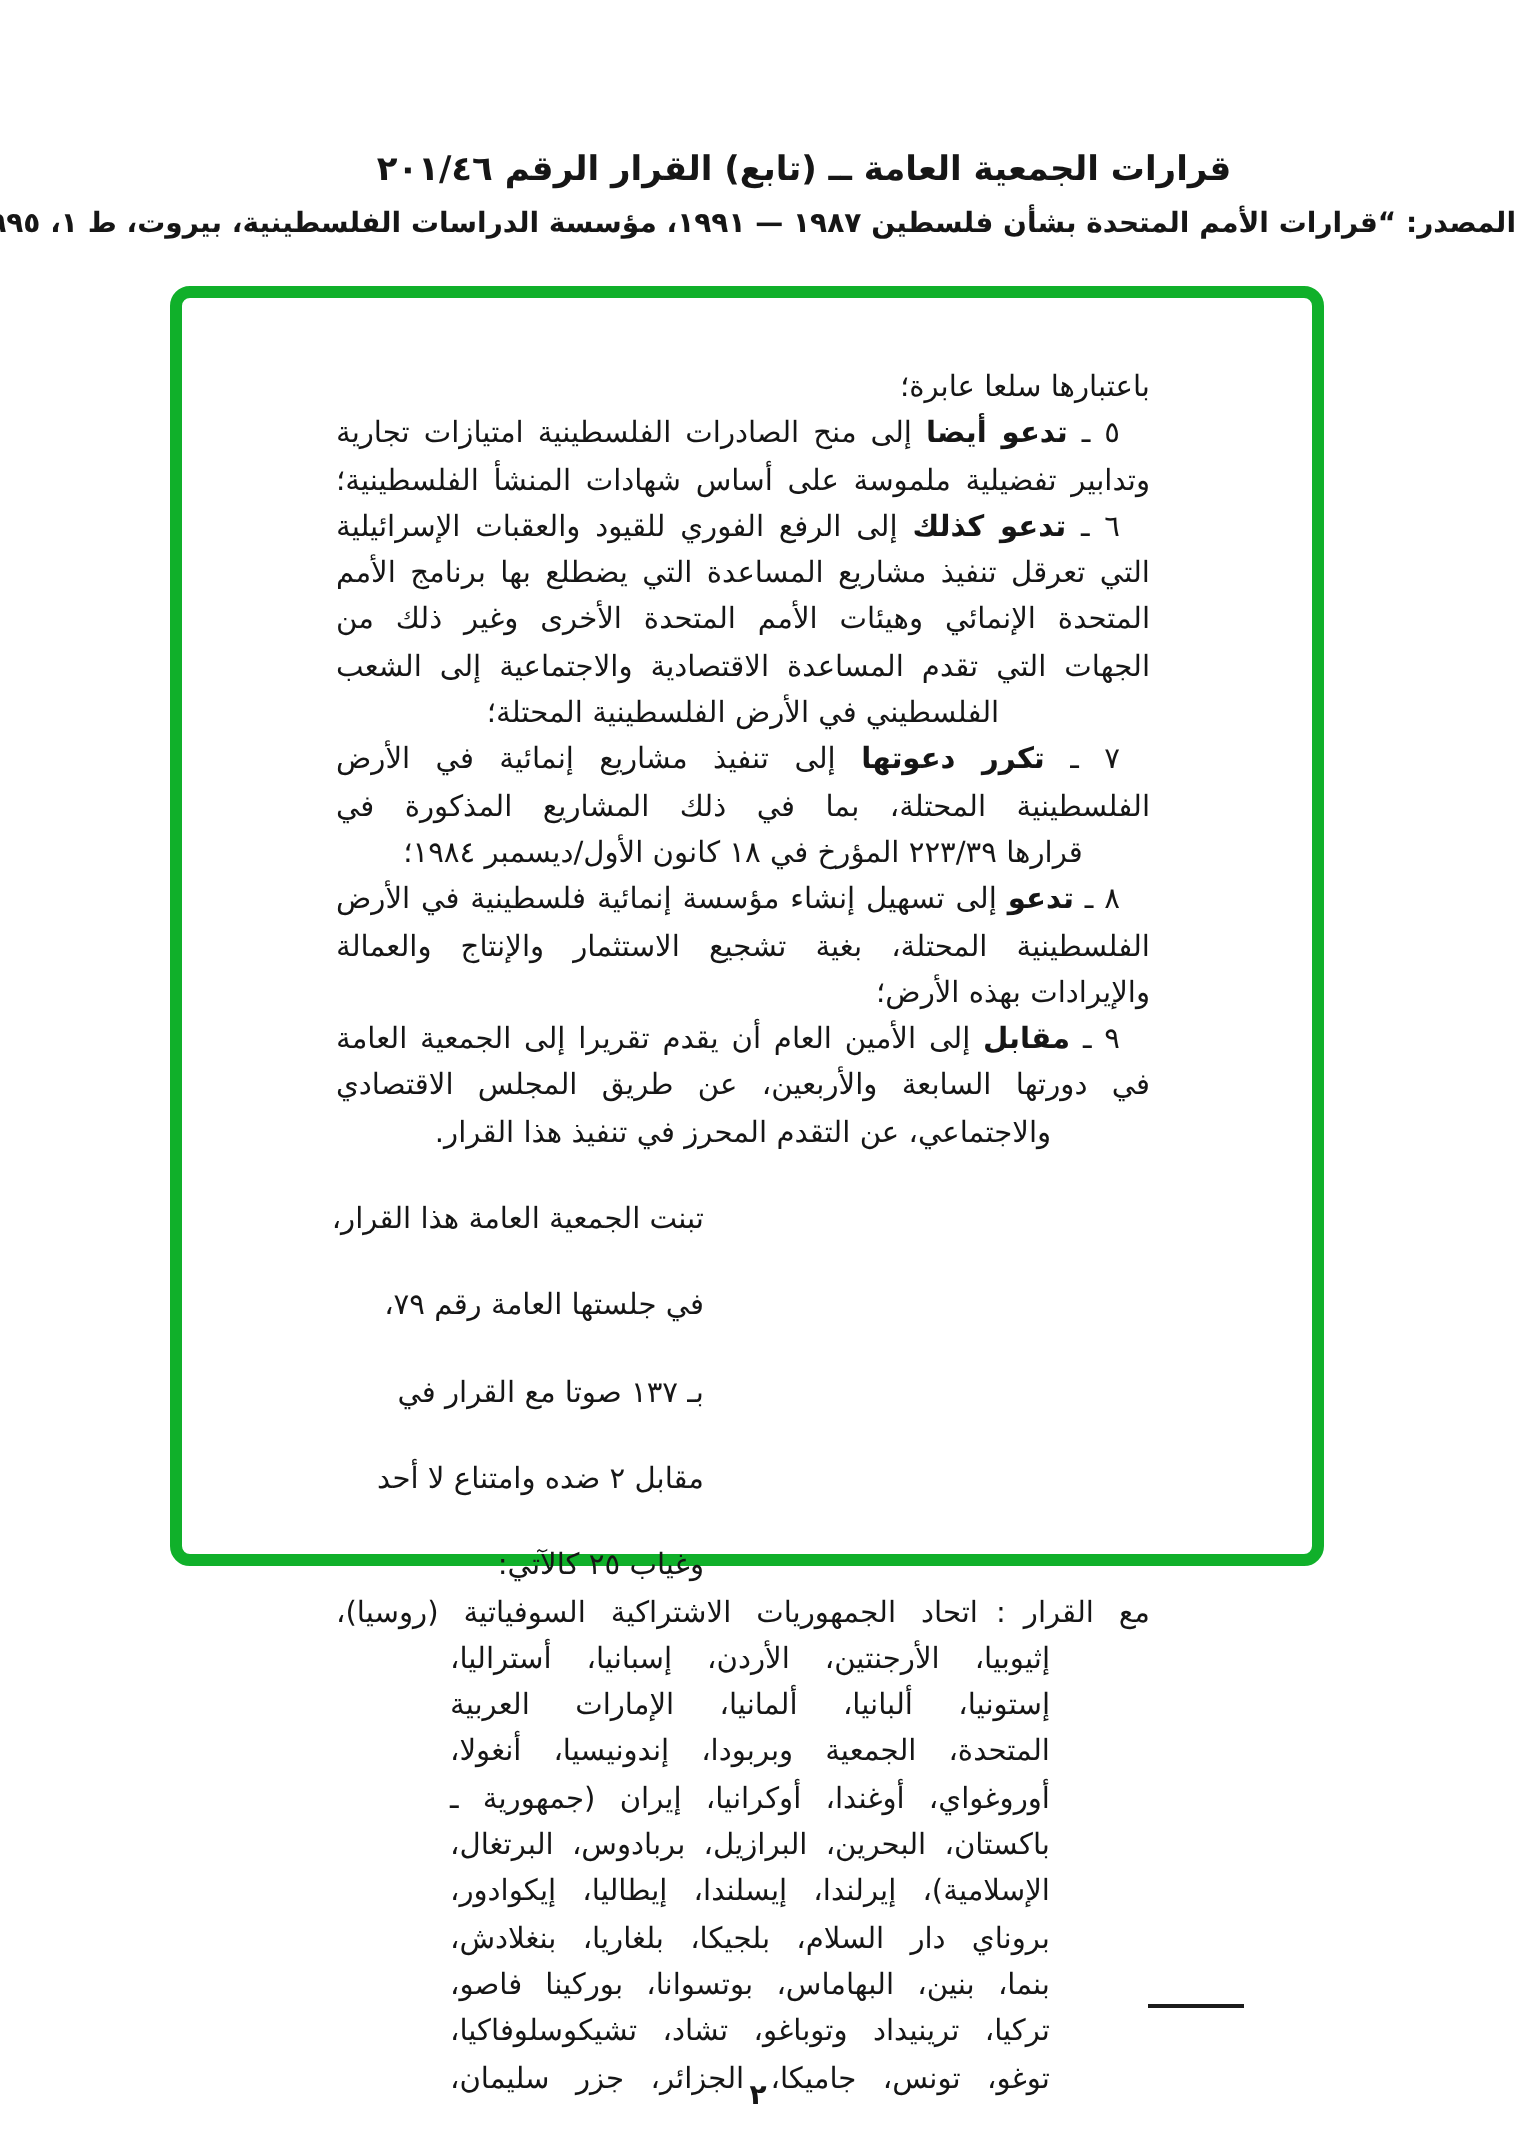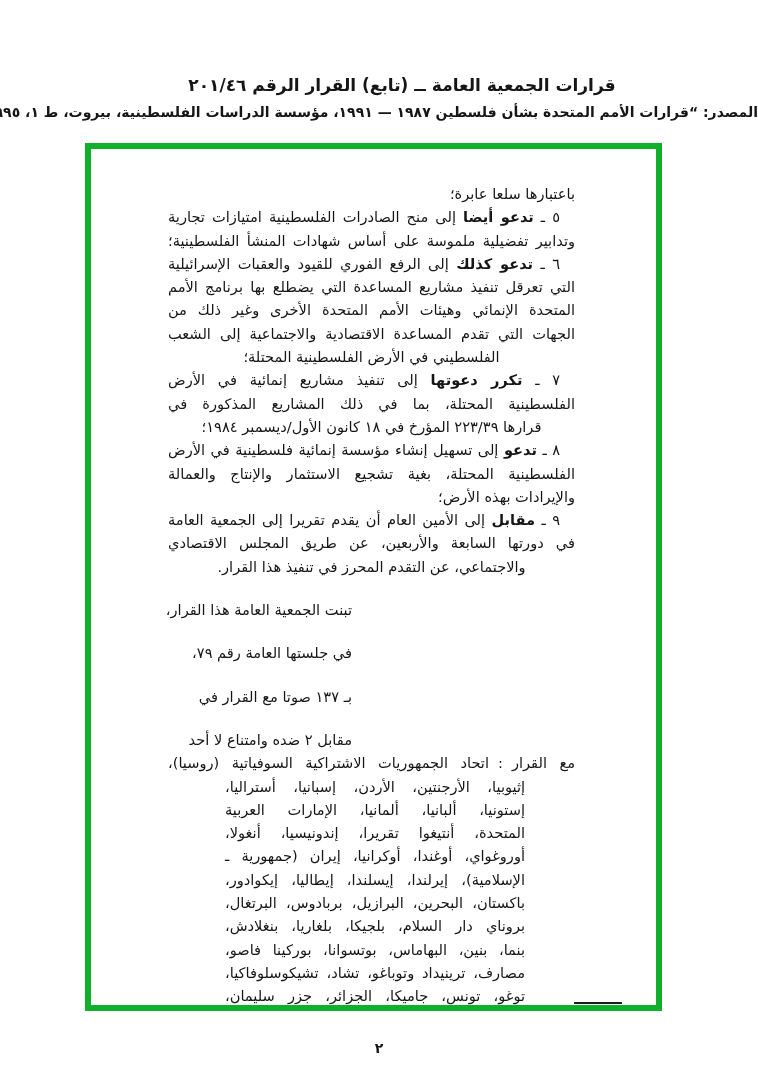--- a/index.html
+++ b/index.html
@@ -9,22 +9,22 @@
   }
   .title{
     position:absolute;top:75px;left:0;right:0;text-align:center;
     direction:rtl;font-weight:bold;font-size:17px;letter-spacing:0;margin-left:46px;
   }
   .source{
     position:absolute;top:104px;left:0;right:0;text-align:center;
     direction:rtl;font-weight:bold;font-size:14px;white-space:nowrap;
   }
   .frame{
-    position:absolute;left:85px;top:143px;width:577px;height:868px;
-    box-sizing:border-box;border-radius:0;
+    position:absolute;left:85px;top:143px;width:577px;height:640px;
+    box-sizing:border-box;border-radius:10px;
   }
   .content{
     position:absolute;left:0;top:0;right:0;
     padding:33px 81px 0 77px;direction:rtl;
     font-size:14.6px;line-height:23.3px;
   }
   .ln{min-height:23.3px;}
   .ln.j,.ln.i,.ln.vf{text-align:justify;text-align-last:justify;}
   .ln.i{padding-right:15px;}
   .ln.c{text-align:center;white-space:nowrap;}
@@ -64,35 +64,36 @@
         <div class="ln r"><span>والإيرادات بهذه الأرض؛</span></div>
         <div class="ln i"><span>٩ ـ </span><b>مقابل</b><span> إلى الأمين العام أن يقدم تقريرا إلى الجمعية العامة</span></div>
         <div class="ln j"><span>في دورتها السابعة والأربعين، عن طريق المجلس الاقتصادي</span></div>
         <div class="ln c"><span>والاجتماعي، عن التقدم المحرز في تنفيذ هذا القرار.</span></div>
       </div>
     <div class="cite" id="cite-block">
         <div class="ln r"><span>تبنت الجمعية العامة هذا القرار،</span></div>
         <div class="ln r"><span>في جلستها العامة رقم ٧٩،</span></div>
         <div class="ln r"><span>بـ ١٣٧ صوتا مع القرار في</span></div>
         <div class="ln r"><span>مقابل ٢ ضده وامتناع لا أحد</span></div>
+        <div class="ln r"><span>وغياب ٢٥ كالآتي:</span></div>
       </div>
     <div id="vote-block">
       <div class="ln vf">
         <span>مع القرار</span><span class="vote-colon">:</span><span>اتحاد الجمهوريات الاشتراكية السوفياتية (روسيا)،</span>
       </div>
       <div class="vote-rest" id="vote-lines">
           <div class="ln j"><span>إثيوبيا، الأرجنتين، الأردن، إسبانيا، أستراليا،</span></div>
           <div class="ln j"><span>إستونيا، ألبانيا، ألمانيا، الإمارات العربية</span></div>
-          <div class="ln j"><span>المتحدة، أنتيغوا تقريرا، إندونيسيا، أنغولا،</span></div>
+          <div class="ln j"><span>المتحدة، الجمعية وبربودا، إندونيسيا، أنغولا،</span></div>
           <div class="ln j"><span>أوروغواي، أوغندا، أوكرانيا، إيران (جمهورية ـ</span></div>
+          <div class="ln j"><span>باكستان، البحرين، البرازيل، بربادوس، البرتغال،</span></div>
           <div class="ln j"><span>الإسلامية)، إيرلندا، إيسلندا، إيطاليا، إيكوادور،</span></div>
-          <div class="ln j"><span>باكستان، البحرين، البرازيل، بربادوس، البرتغال،</span></div>
           <div class="ln j"><span>بروناي دار السلام، بلجيكا، بلغاريا، بنغلادش،</span></div>
           <div class="ln j"><span>بنما، بنين، البهاماس، بوتسوانا، بوركينا فاصو،</span></div>
-          <div class="ln j"><span>مصارف، ترينيداد وتوباغو، تشاد، تشيكوسلوفاكيا،</span></div>
+          <div class="ln j"><span>تركيا، ترينيداد وتوباغو، تشاد، تشيكوسلوفاكيا،</span></div>
           <div class="ln j"><span>توغو، تونس، جاميكا، الجزائر، جزر سليمان،</span></div>
         </div>
     </div>
   </div>
   <div class="rule"></div>
 </div>
 
 <div class="pagenum">٢</div>
 
 </body></html>

